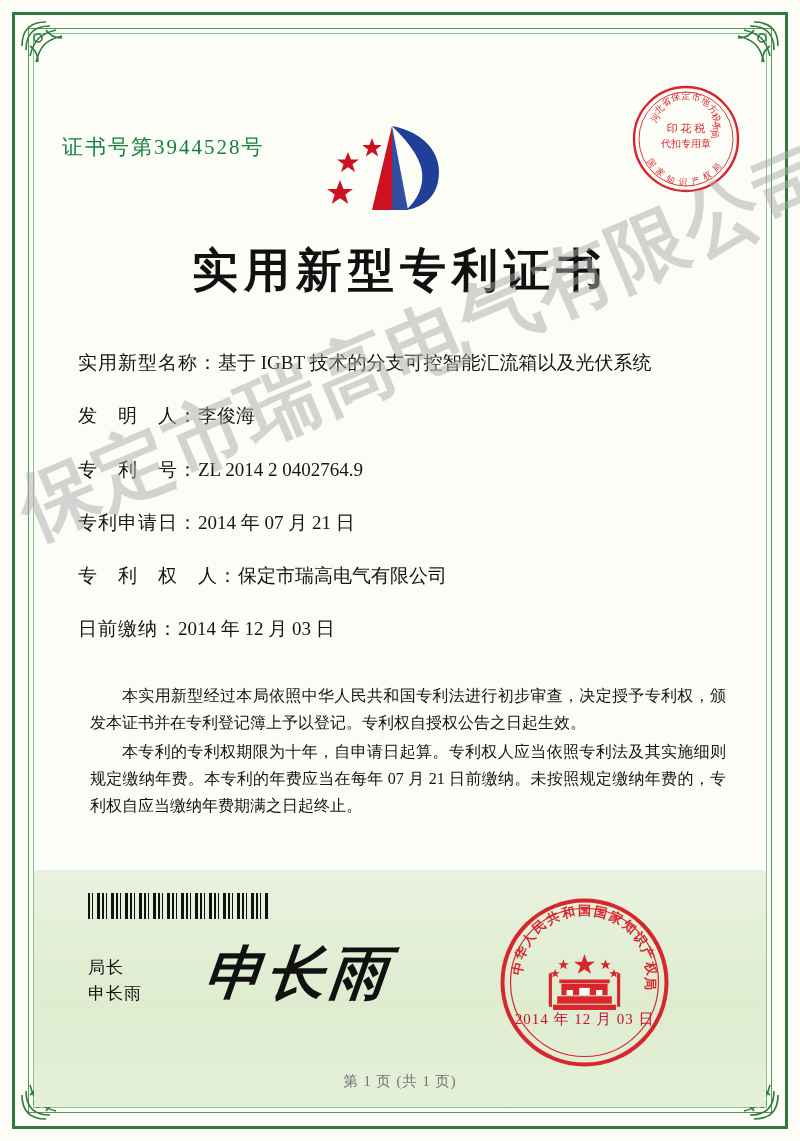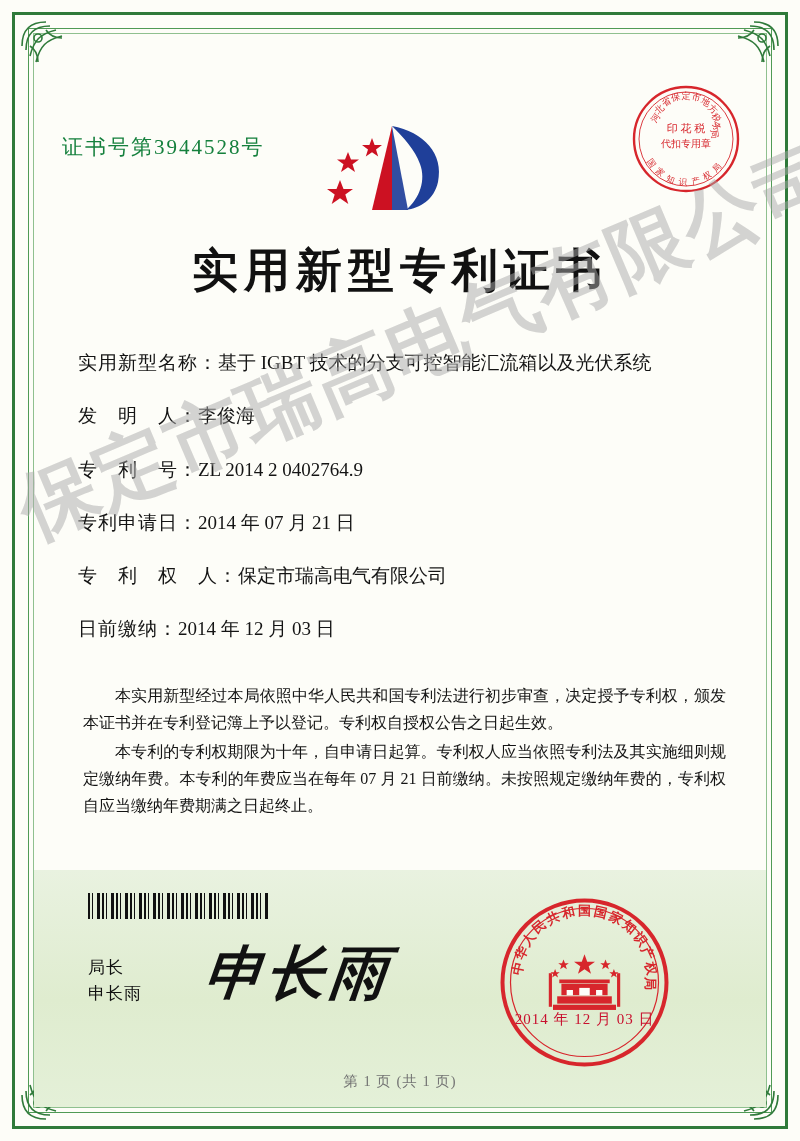--- a/index.html
+++ b/index.html
@@ -115,21 +115,21 @@
     position: absolute;
     left: 78px;
     top: 682px;
     width: 648px;
     font-size: 16px;
     line-height: 27px;
     color: #141414;
     text-align: justify;
   }
   .body-text p {
-    margin: 0 0 2px 5px;
+    margin: 0 0 2px 12px;
     text-indent: 32px;
   }
   
   .bottom-band {
     position: absolute;
     left: 34px;
     right: 34px;
     top: 870px;
     bottom: 34px;
     background: linear-gradient(180deg, #e9f2e0 0%, #dfeccf 55%, #e4f0d8 100%);

